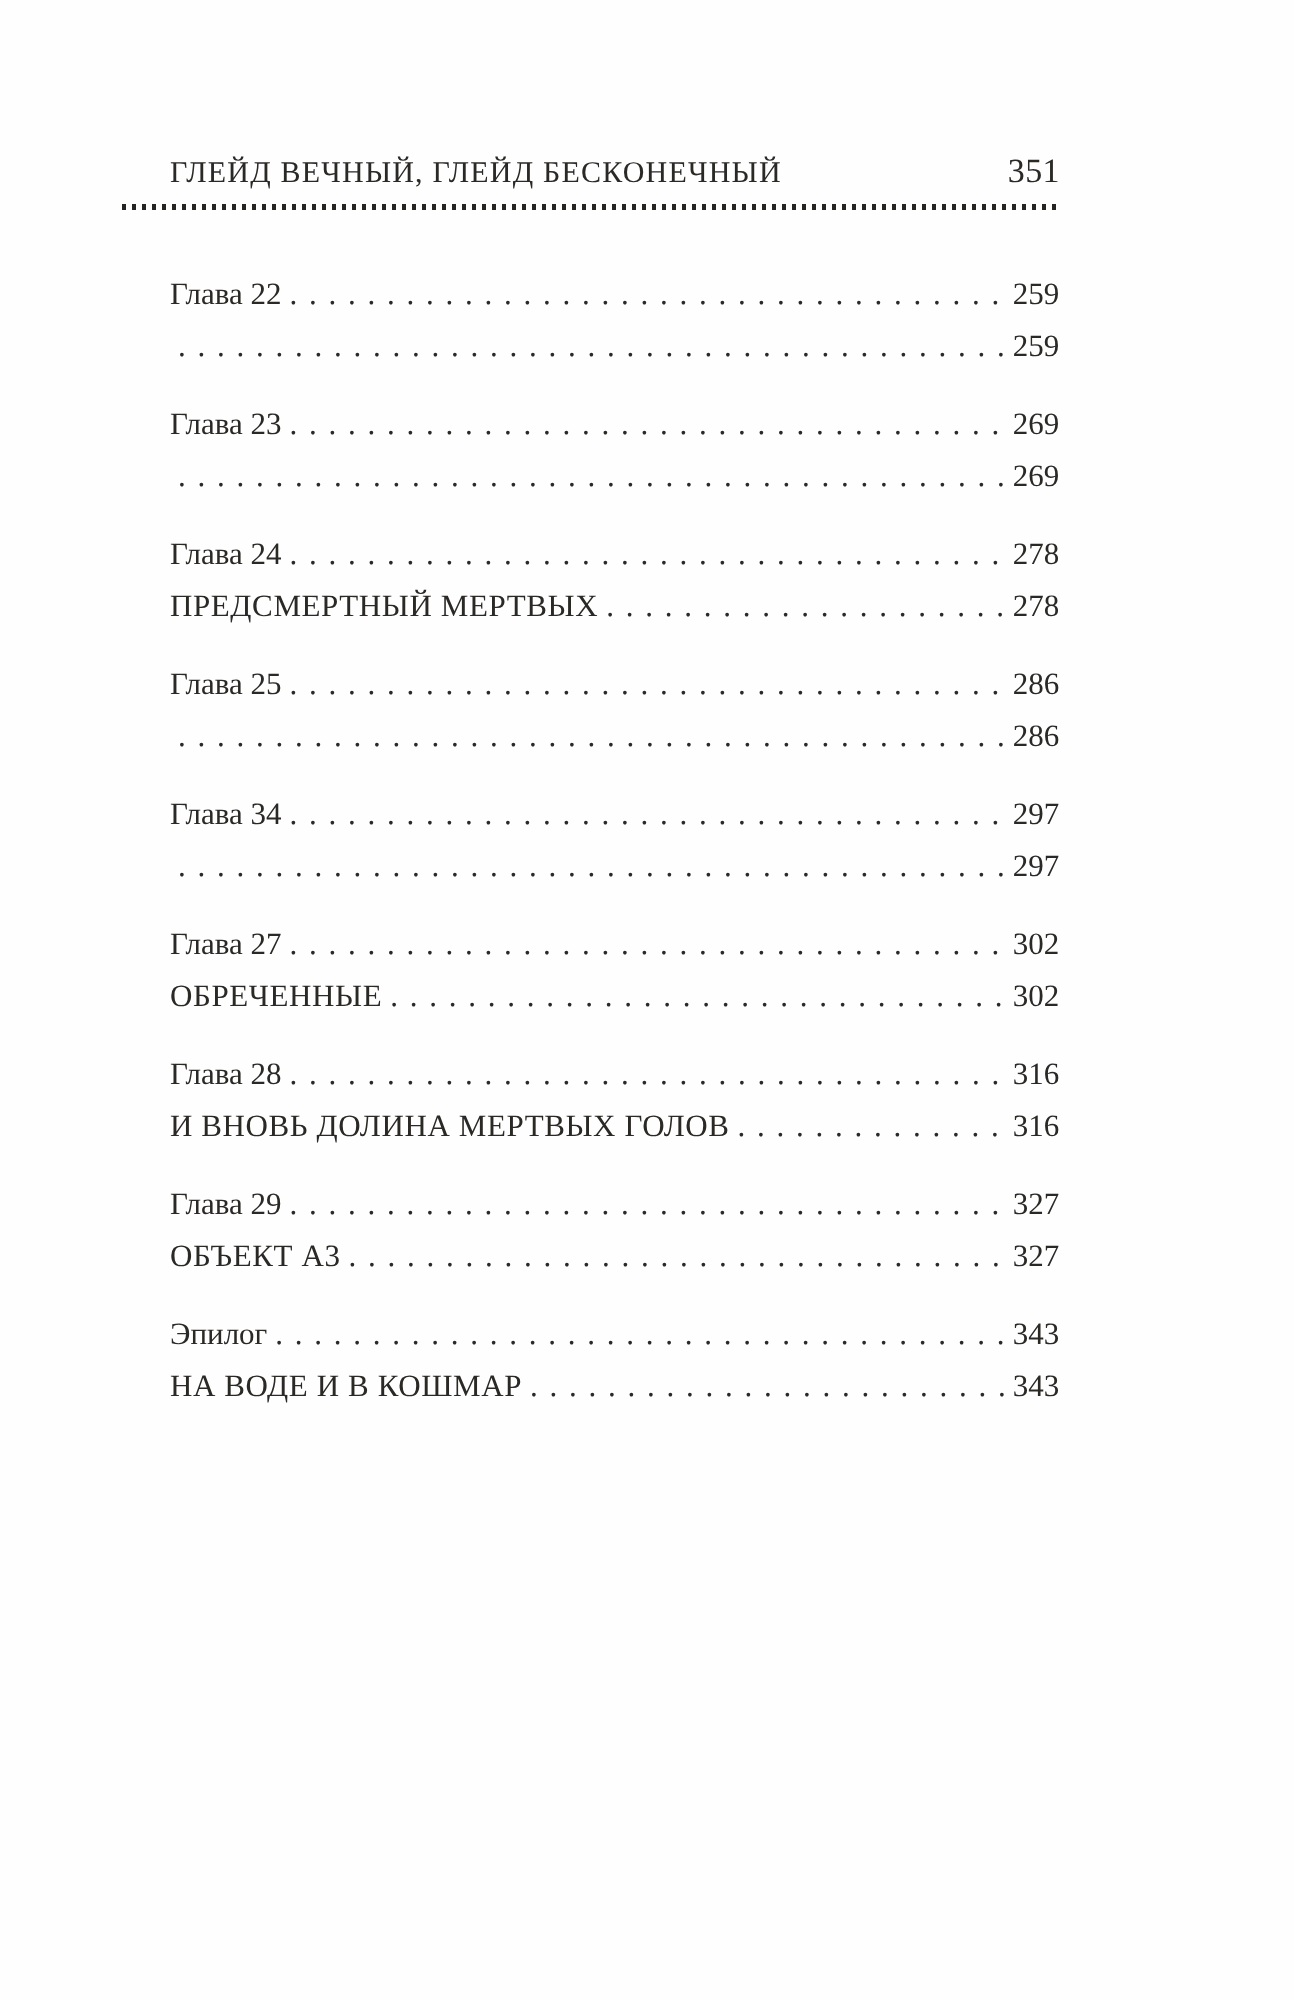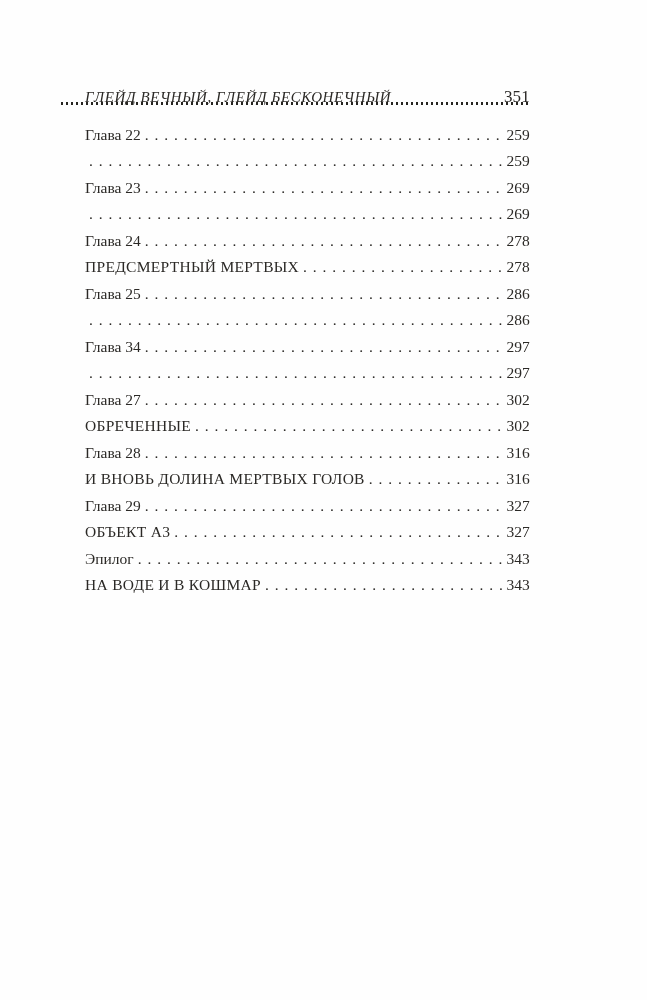--- a/index.html
+++ b/index.html
@@ -24,26 +24,24 @@
     top: 77px;
     display: flex;
     align-items: baseline;
     justify-content: space-between;
     line-height: 17px;
   }
   .running-header .rh-title {
     font-size: 15px;
     letter-spacing: 0.6px;
     white-space: nowrap;
-    font-style: italic;
   }
   .running-header .rh-page {
     font-size: 17px;
     letter-spacing: 0.2px;
-    margin-top: 11px;
   }
   
   .dotted-rule {
     position: absolute;
     left: 61px;
     width: 468px;
     top: 102px;
     height: 2.6px;
     background: repeating-linear-gradient(
       to right,
@@ -53,20 +51,21 @@
   }
   
   .toc-list {
     position: absolute;
     left: 85px;
     width: 446px;
     top: 122px;
   }
   .toc-pair {
     margin-bottom: 1px;
+    margin-top: 13px;
   }
   .toc-line {
     display: flex;
     align-items: baseline;
     font-size: 15.5px;
     line-height: 26px;
     white-space: nowrap;
   }
   .toc-line .label {
     flex: 0 0 auto;

